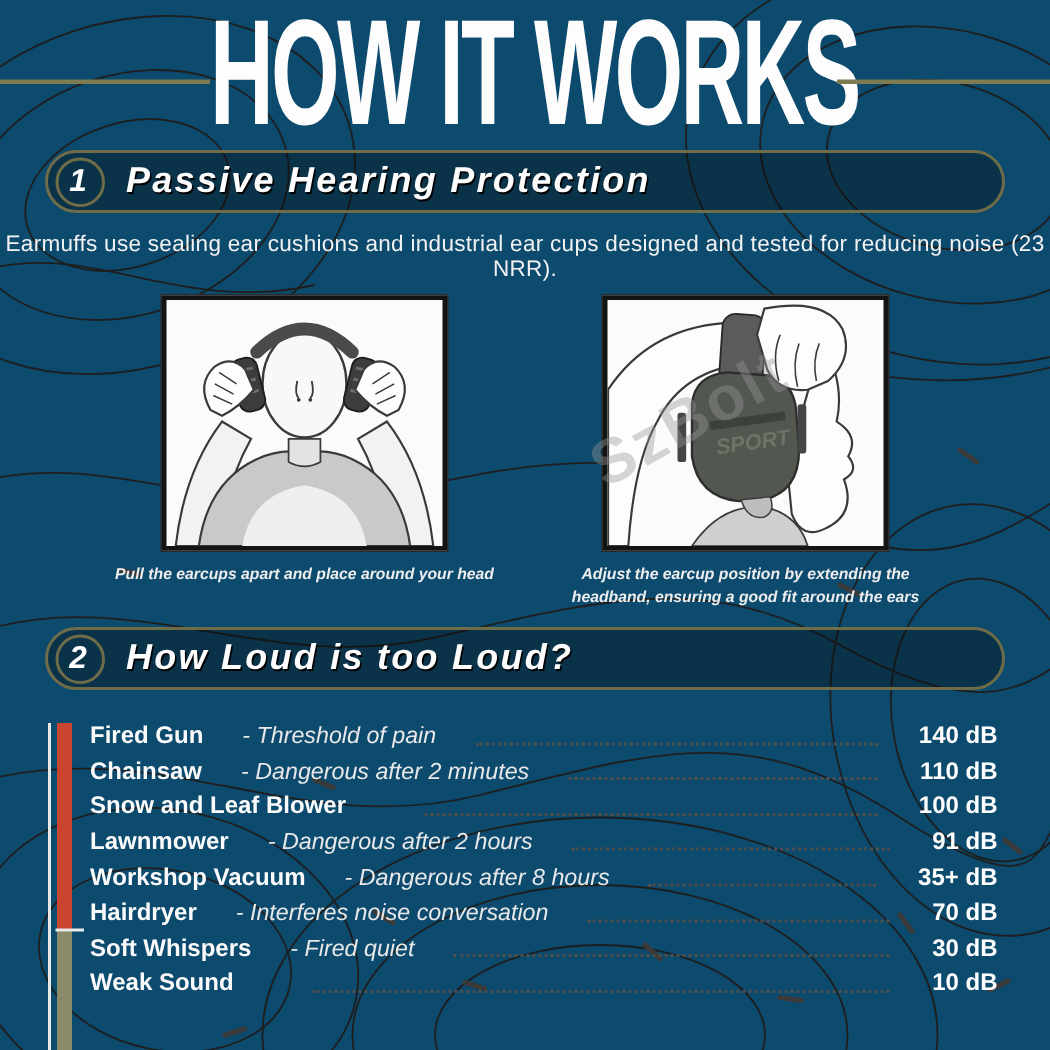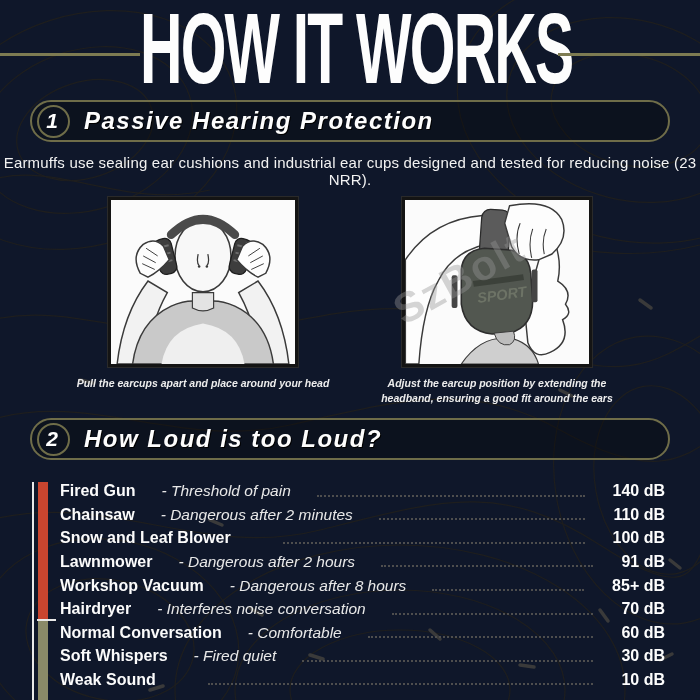--- a/index.html
+++ b/index.html
@@ -3,21 +3,21 @@
 <meta charset="utf-8">
 <style>
   * { margin: 0; padding: 0; box-sizing: border-box; }
   html, body { background: #000; }
   body { font-family: "Liberation Sans", sans-serif; }
 
   .poster {
     position: relative;
     width: 700px;
     height: 700px;
-    background: #0f172a;
+    background: #0c4a6e;
     overflow: hidden;
     color: #fff;
   }
   .topo {
     position: absolute;
     inset: 0;
     z-index: 0;
   }
   .content { position: relative; z-index: 1; }
 
@@ -376,35 +376,29 @@
         <li class="sound-row">
           <span class="sound-label">Lawnmower</span>
           <span class="sound-note">- Dangerous after 2 hours</span>
           <span class="leader"></span>
           <span class="db-value">91 dB</span>
         </li>
         <li class="sound-row">
           <span class="sound-label">Workshop Vacuum</span>
           <span class="sound-note">- Dangerous after 8 hours</span>
           <span class="leader"></span>
-          <span class="db-value">85+ dB</span>
+          <span class="db-value">35+ dB</span>
         </li>
         <li class="sound-row">
           <span class="sound-label">Hairdryer</span>
           <span class="sound-note">- Interferes noise conversation</span>
           <span class="leader"></span>
           <span class="db-value">70 dB</span>
         </li>
         <li class="sound-row">
-          <span class="sound-label">Normal Conversation</span>
-          <span class="sound-note">- Comfortable</span>
-          <span class="leader"></span>
-          <span class="db-value">60 dB</span>
-        </li>
-        <li class="sound-row">
           <span class="sound-label">Soft Whispers</span>
           <span class="sound-note">- Fired quiet</span>
           <span class="leader"></span>
           <span class="db-value">30 dB</span>
         </li>
         <li class="sound-row">
           <span class="sound-label">Weak Sound</span>
           <span class="sound-note"></span>
           <span class="leader"></span>
           <span class="db-value">10 dB</span>

